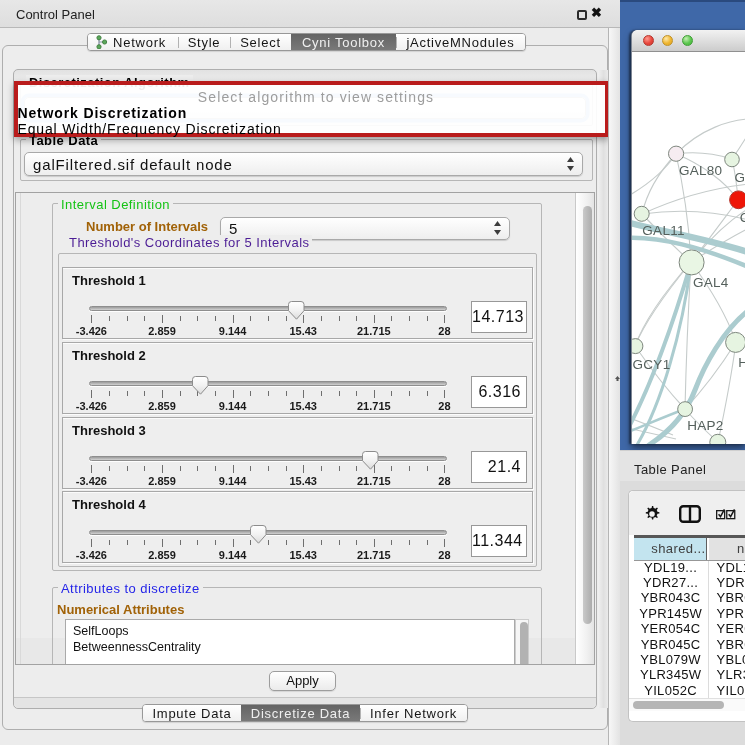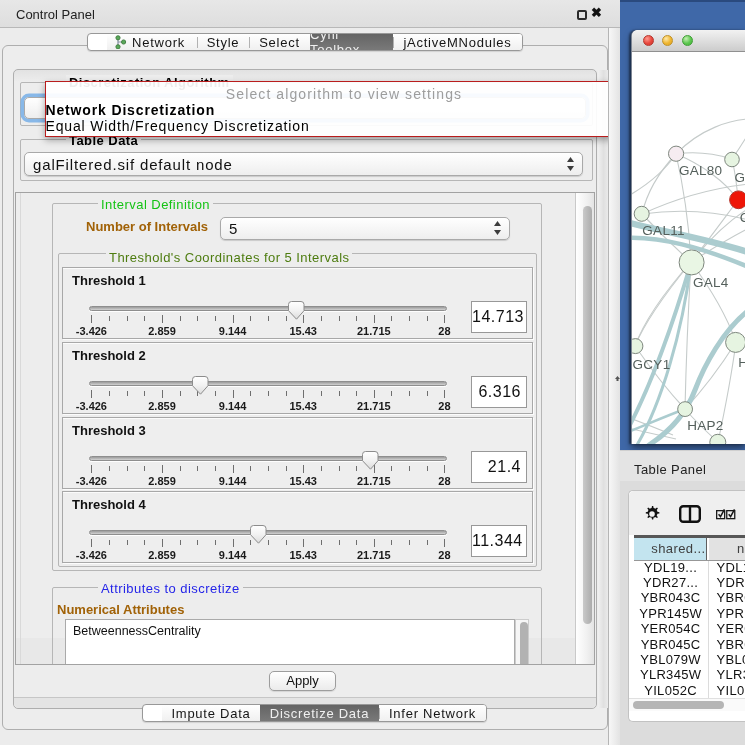--- a/index.html
+++ b/index.html
@@ -14,31 +14,31 @@
 
 #outerbox { position:absolute; left:2px; top:45px; width:606px; height:685px;
   border:1px solid #aeaeae; border-radius:6px; background:#ededed; }
 #innerbox { position:absolute; left:13px; top:69px; width:584px; height:640px;
   border:1px solid #aeaeae; border-radius:5px;
   background:linear-gradient(#e2e2e2, #ededed 12px); }
 #innerbot { position:absolute; left:14px; top:697px; width:582px; height:11px; background:#e4e4e4; border-top:1px solid #c6c6c6; border-radius:0 0 5px 5px; }
 
 .tabstrip { position:absolute; display:flex; height:18px; border:1px solid #989898;
   border-radius:4px; background:#fff; overflow:hidden;
-  box-shadow:0 1px 1px rgba(0,0,0,0.12);padding-left:19px; }
+  box-shadow:0 1px 1px rgba(0,0,0,0.12); }
 .tabstrip .seg { position:relative; height:100%; display:flex; align-items:center; justify-content:center;
   font-size:13px; letter-spacing:0.75px; color:#151515; background:linear-gradient(#ffffff,#f0f0f0); }
 .tabstrip .seg + .seg::before { content:''; position:absolute; left:0; top:2.5px; bottom:2.5px; width:1px; background:#b2b2b2; }
 .tabstrip .sel { background:linear-gradient(#646464,#797979); color:#f0f0f0; }
 .tabstrip .sel::before { display:none; }
 #toptabs { left:87px; top:33px; }
 #bottabs { left:142px; top:704px; }
 
 .tpanelbox { position:absolute; border:1px solid #b6b6b6; border-radius:2px; }
-.ttitle { position:absolute; font-size:13px; letter-spacing:0.45px; background:#ededed; padding:0 3px; white-space:nowrap;margin-left:40px; }
+.ttitle { position:absolute; font-size:13px; letter-spacing:0.45px; background:#ededed; padding:0 3px; white-space:nowrap; }
 
 .combo { position:absolute; border:1px solid #a9a9a9; border-radius:5px;
   background:linear-gradient(#ffffff,#eeeeee); box-shadow:0 1px 1px rgba(0,0,0,0.15);
   font-size:13px; color:#111; }
 .combo .cv { position:absolute; left:8px; top:50%; transform:translateY(-50%); font-size:15px; letter-spacing:0.85px; }
 .combo .ar { position:absolute; right:7px; top:50%; transform:translateY(-50%); width:9px; height:14px; }
 .combo .ar svg { display:block; }
 
 #scrollpane { position:absolute; left:15px; top:192px; width:580px; height:473px;
   border:1px solid #a2a2a2; background:#ededed; overflow:hidden; }
@@ -69,22 +69,22 @@
   border:1px solid #aaa; border-bottom:none; font-size:13px; color:#111; padding-top:2.5px; }
 #attrlist div { padding-left:7px; height:16.2px; line-height:16.2px; font-size:12.5px; }
 #attrsb { position:absolute; left:499px; top:426px; width:14px; height:50px; background:#f6f6f6; border:1px solid #ccc; border-bottom:none; }
 #attrsb .th { position:absolute; left:3.5px; top:2px; width:8px; height:60px; border-radius:4px; background:#b2b2b2; }
 
 #applybtn { position:absolute; left:269px; top:671px; width:67px; height:20px; border:1px solid #9d9d9d;
   border-radius:5px; background:linear-gradient(#ffffff,#ebebeb); font-size:13px; color:#111;
   text-align:center; line-height:18px; box-shadow:0 1px 1px rgba(0,0,0,0.1); }
 
 #popup { position:absolute; left:14px; top:81px; width:595px; height:56px;
-  background:rgba(255,255,255,0.93); border:1px solid #b91c1c;
-  box-shadow:0 3px 7px rgba(0,0,0,0.35);margin-left:31px; }
+  background:rgba(255,255,255,0.93); border:4px solid #b91c1c;
+  box-shadow:0 3px 7px rgba(0,0,0,0.35); }
 #popup .r1 { position:absolute; left:298px; top:4px; transform:translateX(-50%); white-space:nowrap; color:#9d9d9d; font-size:14px; letter-spacing:1.1px; }
 #popup .r2 { position:absolute; left:-0.5px; top:20px; font-size:14px; letter-spacing:0.85px; font-weight:bold; color:#000; }
 #popup .r3 { position:absolute; left:-0.5px; top:36px; font-size:14px; letter-spacing:0.85px; color:#000; }
 
 #divider { position:absolute; left:608px; top:28px; width:12px; height:717px;
   background:linear-gradient(to right,#f7f7f7,#e3e3e3); border-left:1px solid #b5b5b5; }
 #divhandle { position:absolute; left:615px; top:368px; width:5px; height:7px; }
 #desktop { position:absolute; left:620px; top:0; width:125px; height:450px; background:#3f68a8; }
 #desktopTop { position:absolute; left:620px; top:0; width:125px; height:2px; background:#2a4a7e; }
 
@@ -129,21 +129,21 @@
 <div class="tabstrip" id="toptabs">
   <div class="seg" style="width:90px"><svg width="12" height="14" viewBox="0 0 12 14" style="margin-right:5px;margin-left:-4px">
         <line x1="3" y1="3" x2="3" y2="12" stroke="#8a94a6" stroke-width="1.3"></line>
         <line x1="3" y1="7" x2="8" y2="7" stroke="#8a94a6" stroke-width="1.1"></line>
         <circle cx="3" cy="2.8" r="2.1" fill="#5aa85a" stroke="#3c7a3c" stroke-width="0.9"></circle>
         <circle cx="8.6" cy="7" r="2.1" fill="#5aa85a" stroke="#3c7a3c" stroke-width="0.9"></circle>
         <circle cx="3" cy="11.8" r="2.1" fill="#5aa85a" stroke="#3c7a3c" stroke-width="0.9"></circle>
       </svg>Network</div>
   <div class="seg" style="width:52px">Style</div>
   <div class="seg" style="width:61px">Select</div>
-  <div class="seg sel" style="width:83px">Cyni Toolbox</div>
+  <div class="seg sel" style="width:105px">Cyni Toolbox</div>
   <div class="seg" style="width:129px">jActiveMNodules</div>
 </div>
 
 <div id="innerbox"></div>
 <div id="innerbot"></div>
 <div style="position:absolute; left:598px; top:70px; width:10px; height:638px; background:linear-gradient(to right,#f0f0f0,#e0e0e0 55%,#eaeaea);"></div>
 
 <div class="tpanelbox" style="left:20px; top:82px; width:573px; height:44px;"></div>
 <div class="ttitle" style="left:26px; top:75px; font-weight:bold;">Discretization Algorithm</div>
 <div class="combo" style="left:24px; top:97px; width:562px; height:22px; box-shadow:0 0 0 3.5px rgba(110,170,230,0.8);"></div>
@@ -172,21 +172,21 @@
     <span class="cv">5</span>
     <span class="ar">
         <svg width="9" height="14" viewBox="0 0 9 14">
           <path d="M4.5,0 L8,5 L1,5 z" fill="#3d3d3d"></path>
           <path d="M4.5,14 L8,9 L1,9 z" fill="#3d3d3d"></path>
         </svg>
       </span>
   </div>
 
   <div class="tpanelbox" id="threshbox"></div>
-  <div class="ttitle" style="left:50px; top:57px; color:#4d7c0f;">Threshold's Coordinates for 5 Intervals</div>
+  <div class="ttitle" style="left:50px; top:42px; color:#4c1d95;">Threshold's Coordinates for 5 Intervals</div>
 
 <div class="tpanel" style="top:74px">
 <div class="tname">Threshold 1</div>
 <div class="track"></div>
 <div class="tick maj" style="left:28.4px"></div>
       <div class="tick" style="left:46.1px"></div>
       <div class="tick" style="left:63.7px"></div>
       <div class="tick" style="left:81.3px"></div>
       <div class="tick maj" style="left:99.0px"></div>
       <div class="tick" style="left:116.7px"></div>
@@ -347,20 +347,21 @@
         </defs>
 <path d="M4,0.5 h9 q3,0 3,3 v6.2 L8.5,18.2 L0.5,9.7 v-6.2 q0,-3 3,-3 z" fill="url(#tg4)" stroke="#8c8c8c" stroke-width="1"></path>
       </svg>
 <div class="tval">11.344</div>
 </div>
 
   <div class="tpanelbox" id="attrbox"></div>
   <div class="ttitle" style="left:42px; top:388px; color:#2525e8;">Attributes to discretize</div>
   <div class="blab" style="left:41px; top:409px;">Numerical Attributes</div>
   <div id="attrlist">
+    <div>SelfLoops</div>
     <div>BetweennessCentrality</div>
   </div>
   <div id="attrsb">
       <div class="th"></div>
     </div>
 
   <div id="vsb">
       <div class="th"></div>
     </div>
 </div>

